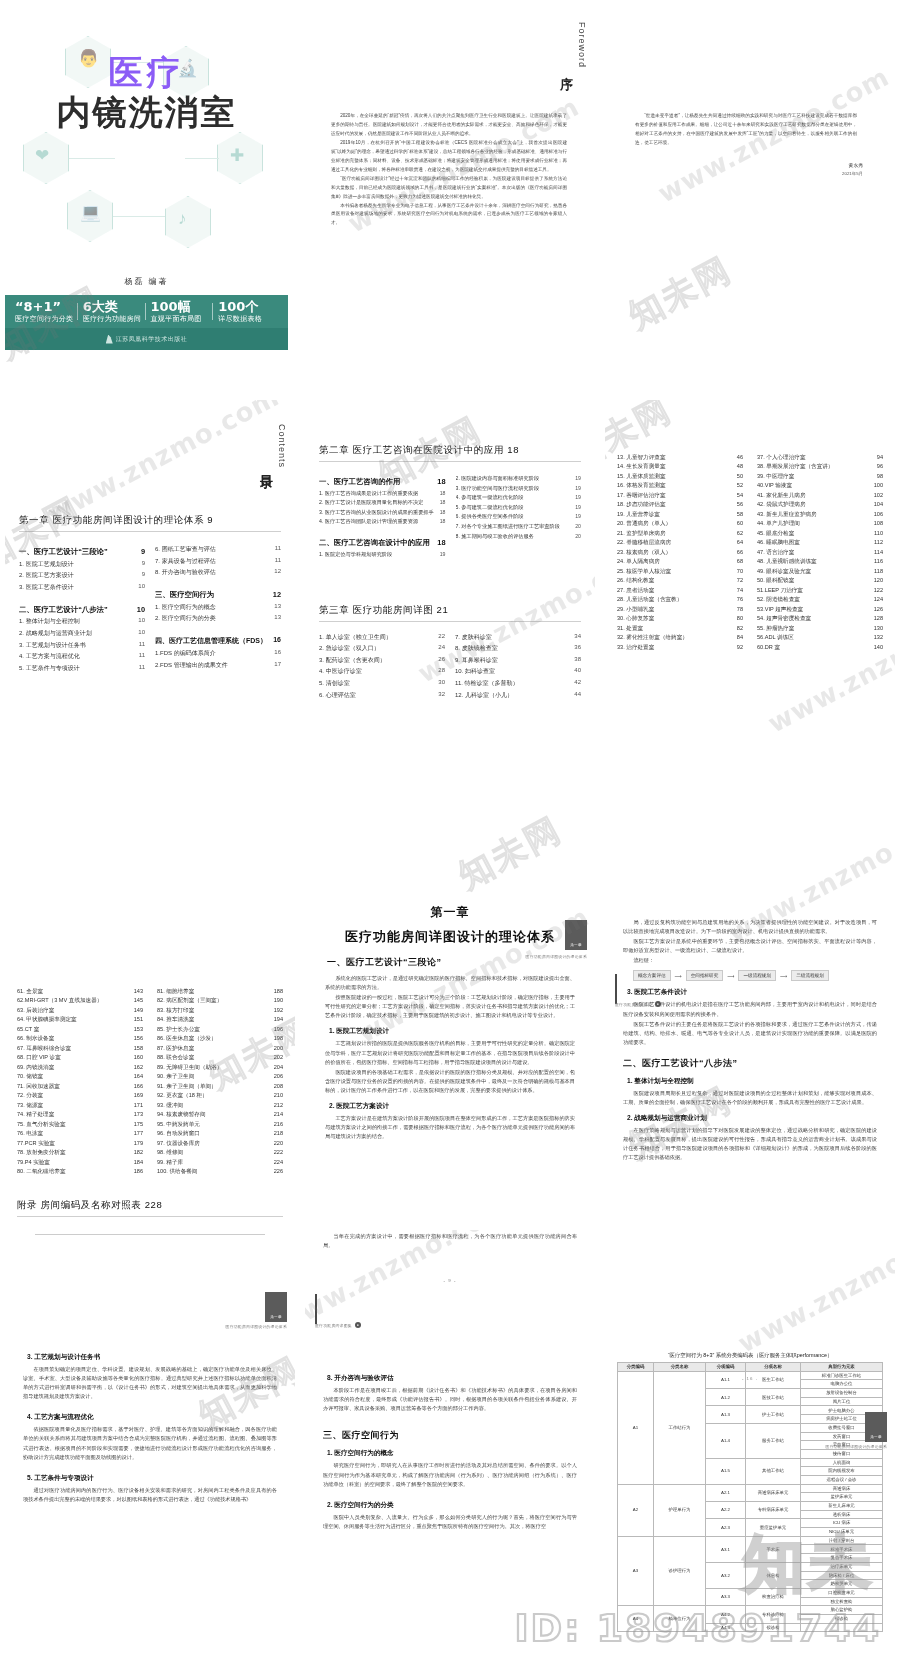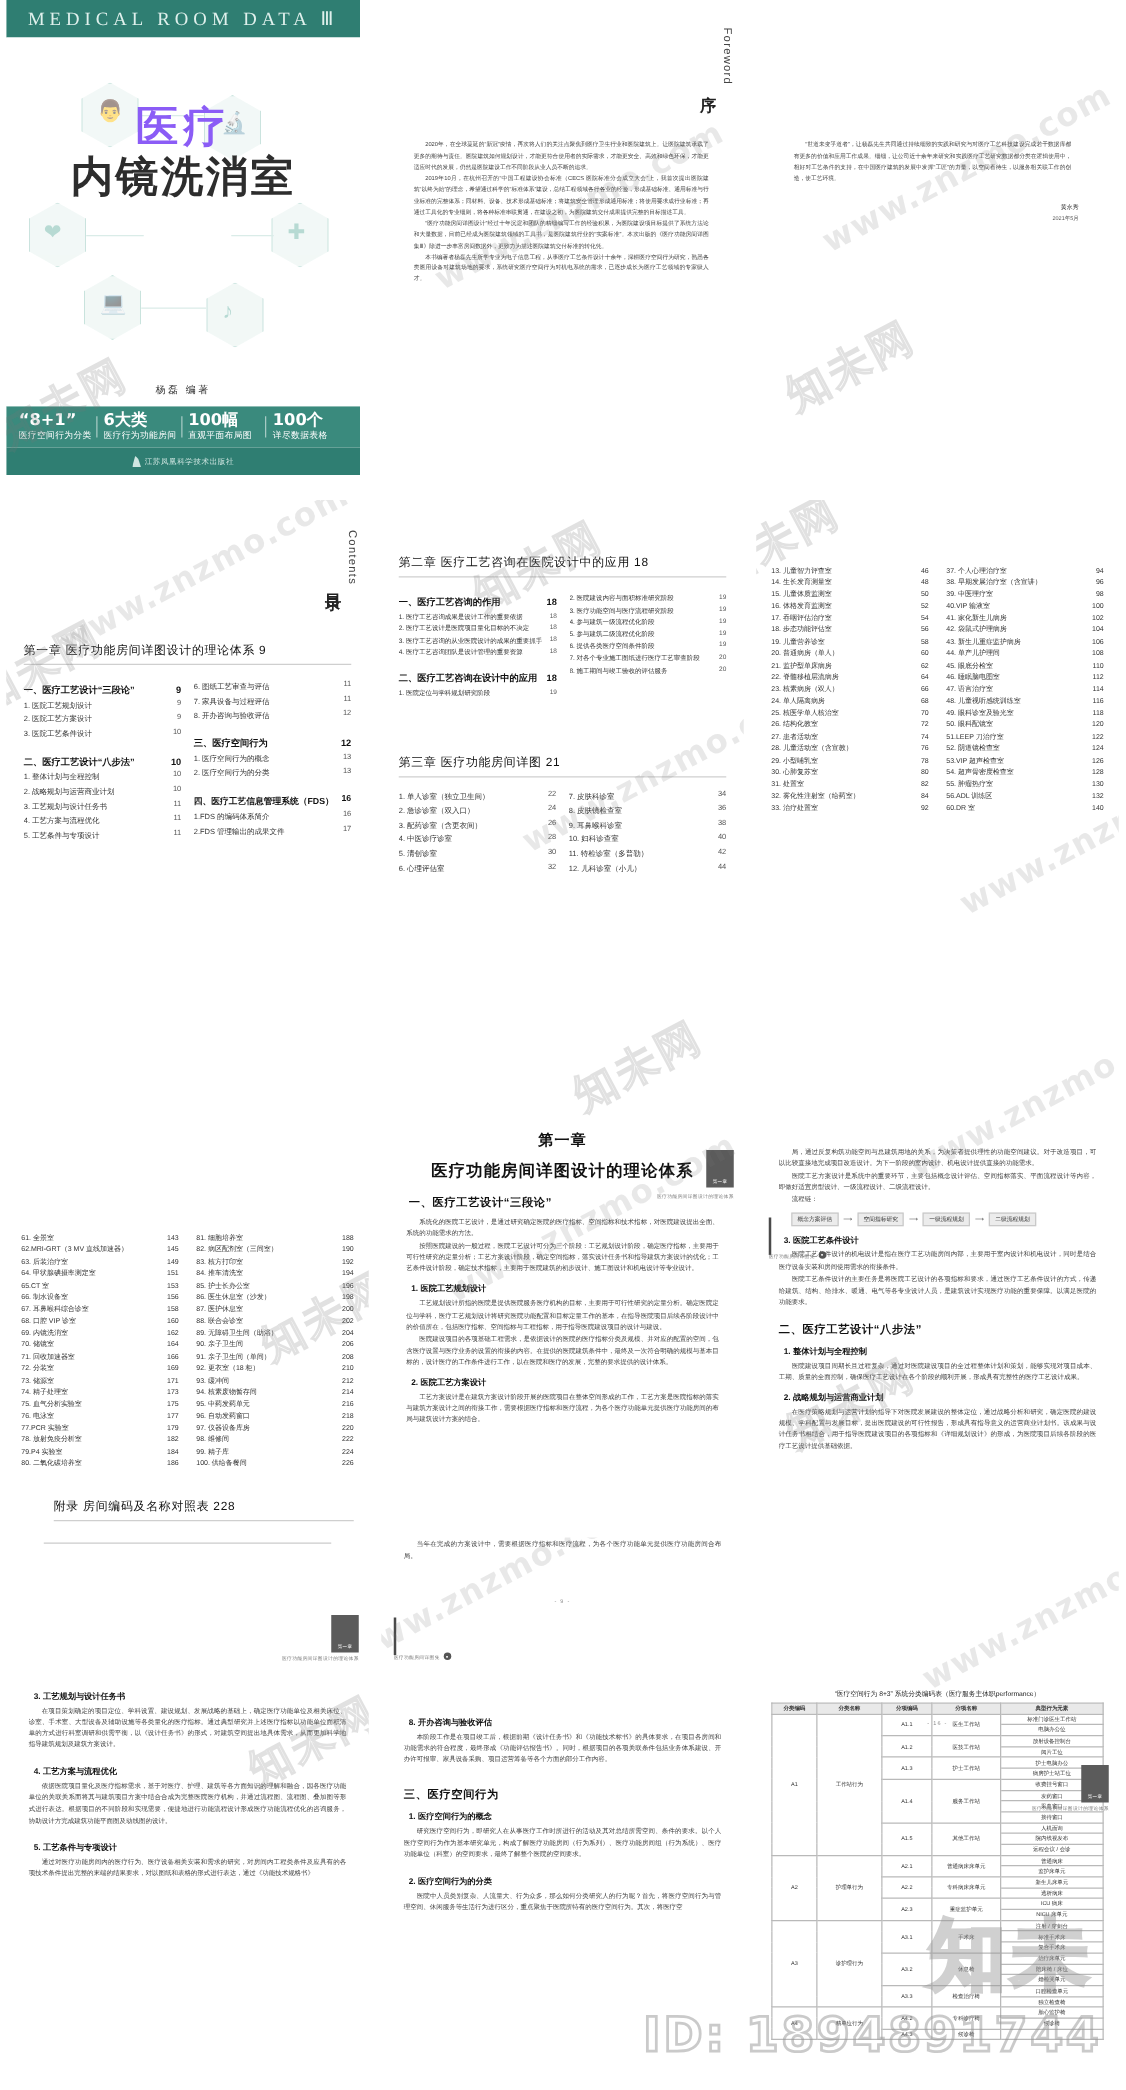--- a/index.html
+++ b/index.html
@@ -146,23 +146,20 @@
 </style>
 </head>
 <body>
 
 <div id="page">
 
   <div class="grid">
 
     <div class="cell">
       <div class="cover">
-        <div class="cover-top">
-          <span class="en">MEDICAL ROOM DATA Ⅲ</span>
-        </div>
         <div class="cover-mid">
           <div class="hexfield">
             <div class="hexf" style="left:60px;top:36px;"></div>
             <div class="hex" style="left:60px;top:36px;"></div>
             <div class="gly" style="left:73px;top:50px;">👨</div>
             <div class="hexf" style="left:158px;top:46px;"></div>
             <div class="hex" style="left:158px;top:46px;"></div>
             <div class="gly" style="left:172px;top:60px;">🔬</div>
             <div class="hexf" style="left:18px;top:132px;"></div>
             <div class="hex" style="left:18px;top:132px;"></div>
@@ -812,21 +809,21 @@
               <div class="toc-li">
                 <span>99. 精子库</span>
                 <span>224</span>
               </div>
               <div class="toc-li">
                 <span>100. 供给备餐间</span>
                 <span>226</span>
               </div>
             </div>
         </div>
-        <div style="margin-top:24px;margin-left:26px;">
+        <div style="margin-top:24px;">
           <div class="chap-head">附录   房间编码及名称对照表 228</div>
           <div class="chap-rule"></div>
         </div>
       </div>
       <div class="wm wm-cn" style="left:200px;top:230px;">知未网</div>
     </div>
 
     <div class="cell">
       <div class="bp">
         <div class="tabmark" style="top:16px;">

